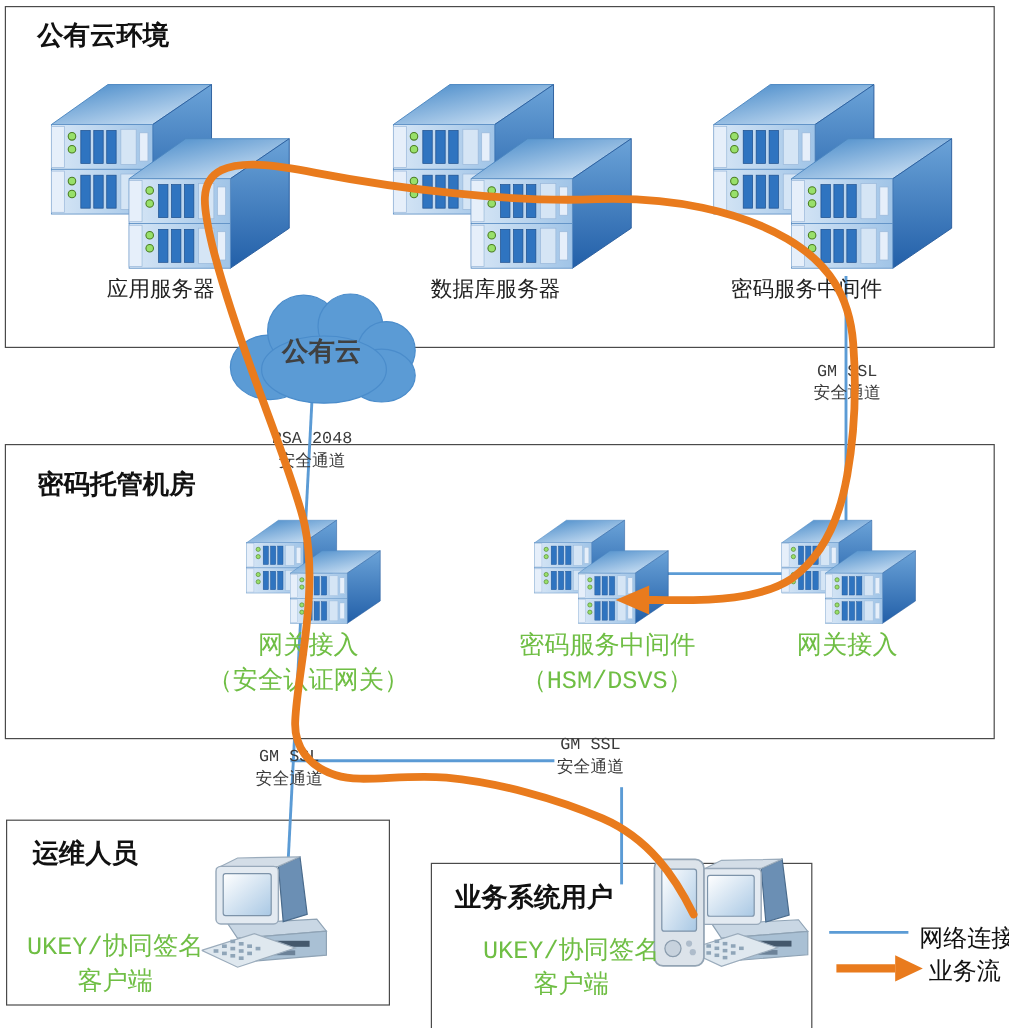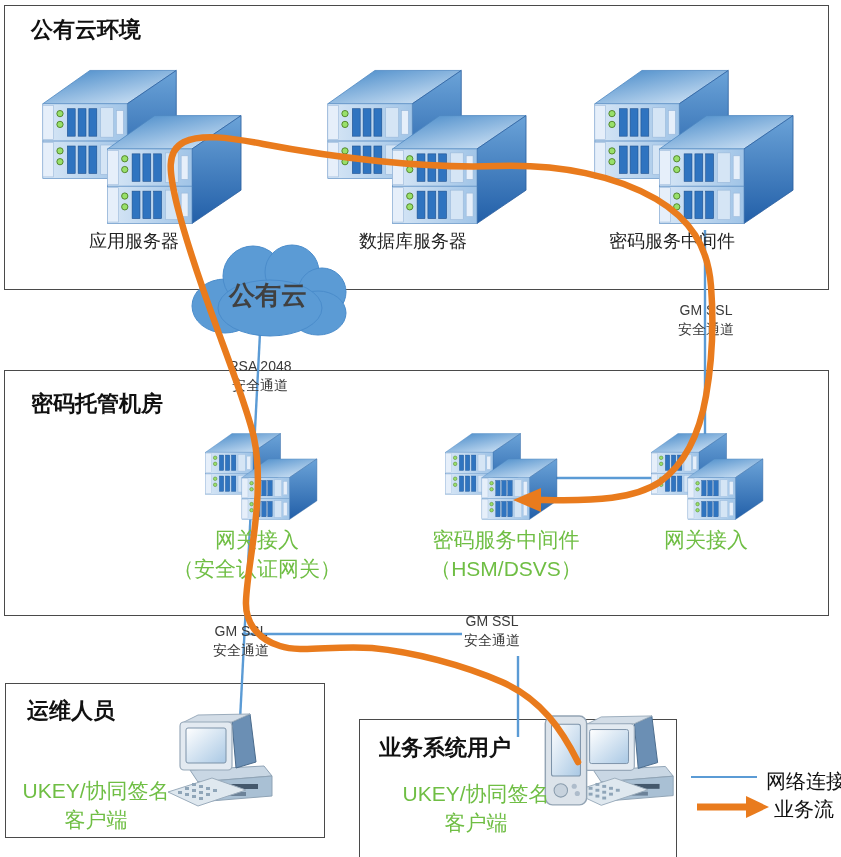--- a/index.html
+++ b/index.html
@@ -5,29 +5,29 @@
   :root{
     --flow-orange:#E97B1D;
     --network-blue:#5B9BD5;
     --label-green:#6FBE44;
     --border-gray:#4a4a4a;
     --cloud-blue:#5B9BD5;
   }
   html,body{margin:0;padding:0;background:#fff;}
   .canvas{
     position:relative;width:841px;height:857px;background:#fff;overflow:hidden;
-    font-family:Liberation Sans, sans-serif;color:#1a1a1a;
+    font-family:Liberation Mono, monospace;color:#1a1a1a;
   }
   .layer{position:absolute;left:0;top:0;width:841px;height:857px;pointer-events:none;}
   .zone{position:absolute;border:1.6px solid var(--border-gray,#4a4a4a);background:transparent;box-sizing:border-box;}
   .zone-title{position:absolute;font-size:22px;font-weight:bold;color:#111;white-space:nowrap;}
   .node-label{position:absolute;transform:translateX(-50%);font-size:18px;color:#222;white-space:nowrap;text-align:center;}
   .green-label{position:absolute;transform:translateX(-50%);font-size:21px;line-height:29px;color:var(--label-green,#6FBE44);white-space:nowrap;text-align:center;}
   .channel-label{position:absolute;transform:translateX(-50%);font-size:14px;line-height:19px;color:#3a3a3a;white-space:nowrap;text-align:center;}
-  .cloud-label{position:absolute;transform:translateX(-50%);font-size:26px;font-weight:bold;color:#404040;white-space:nowrap;}
+  .cloud-label{position:absolute;transform:translateX(-50%);font-size:22px;font-weight:bold;color:#404040;white-space:nowrap;}
   .legend-text{position:absolute;font-size:20px;color:#111;white-space:nowrap;}
   .blue-line{stroke:var(--network-blue,#5B9BD5);stroke-width:2.4;fill:none;}
   .blue-line-thin{stroke:var(--network-blue,#5B9BD5);stroke-width:2.2;fill:none;}
   .orange-flow{stroke:var(--flow-orange,#E97B1D);stroke-width:6.5;fill:none;stroke-linecap:round;}
   .orange-flow-legend{stroke:var(--flow-orange,#E97B1D);stroke-width:7;fill:none;stroke-linecap:butt;}
   .orange-fill{fill:var(--flow-orange,#E97B1D);stroke:none;}
 </style>
 </head>
 <body>
 

